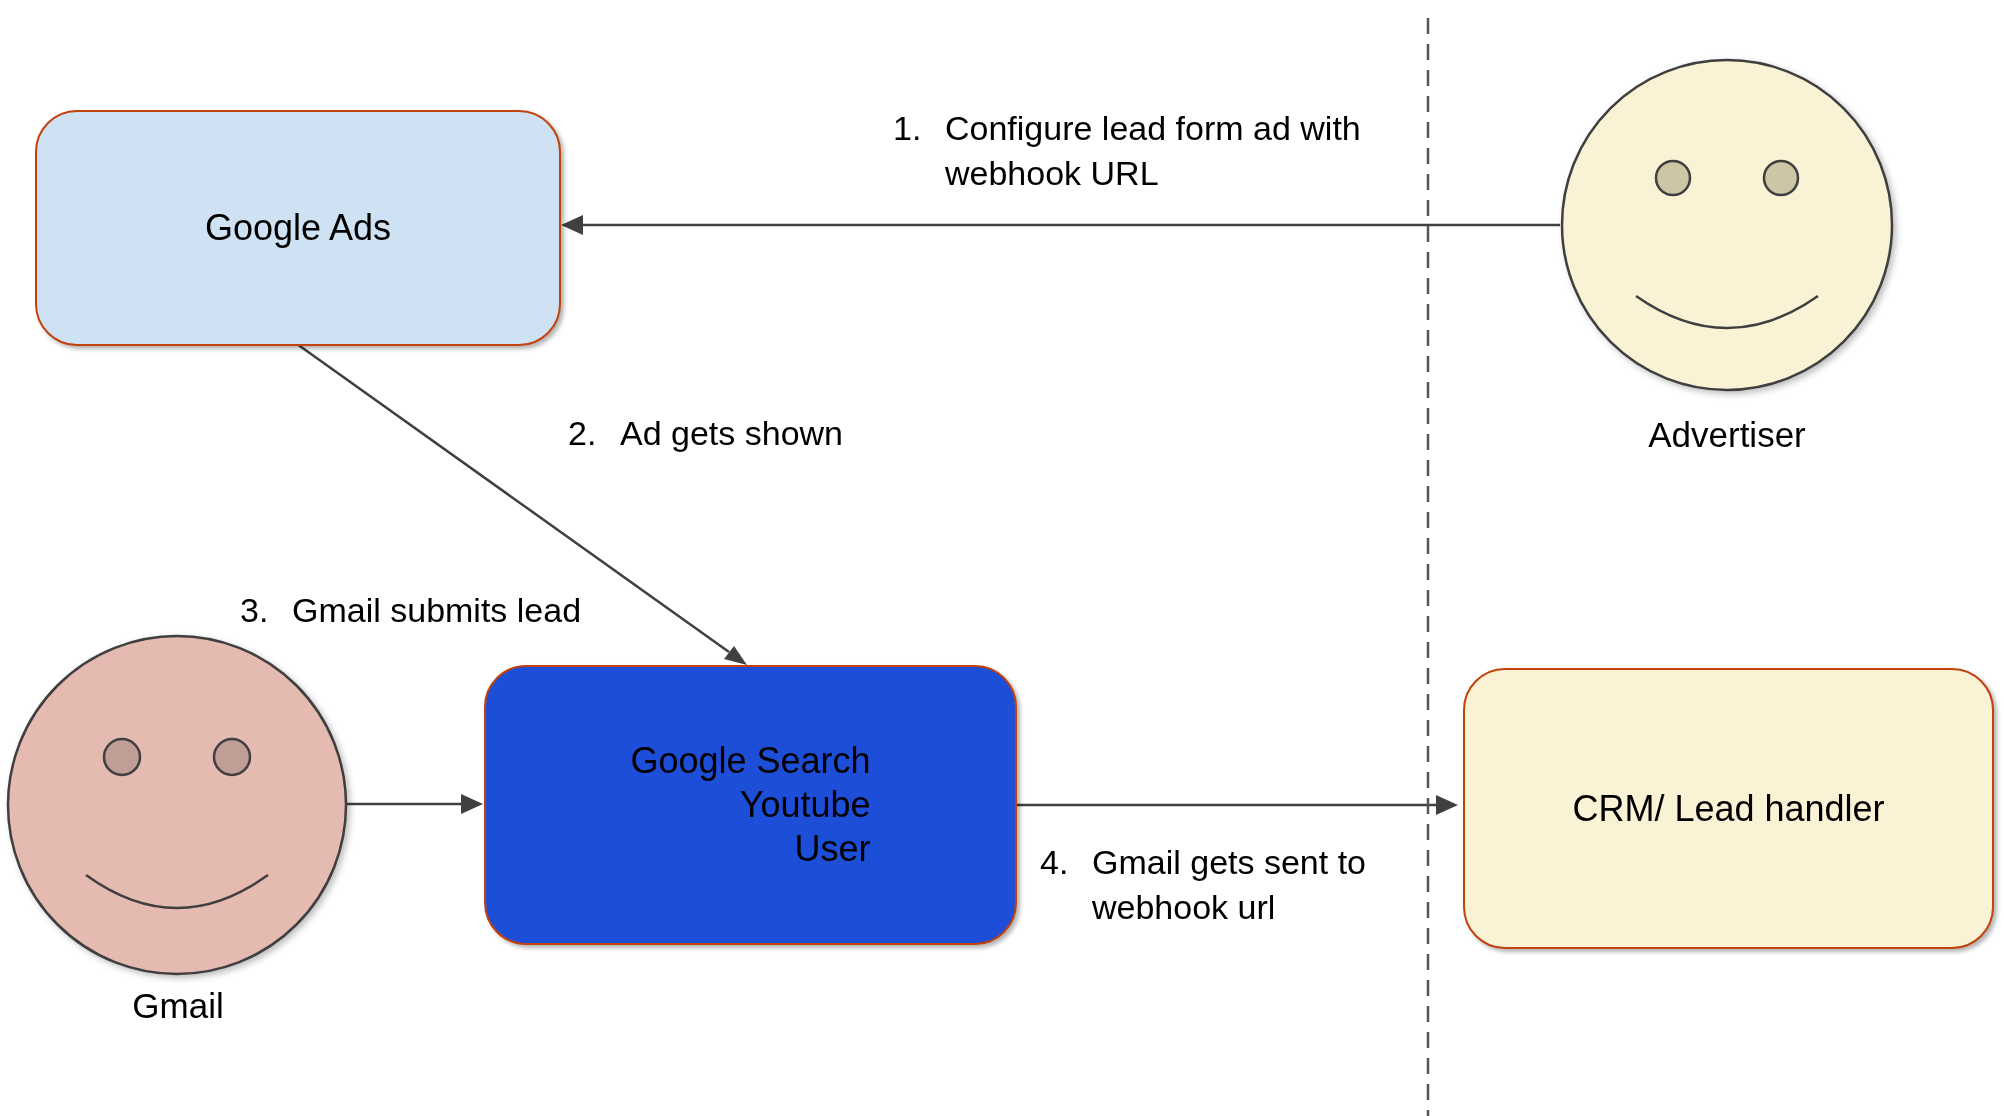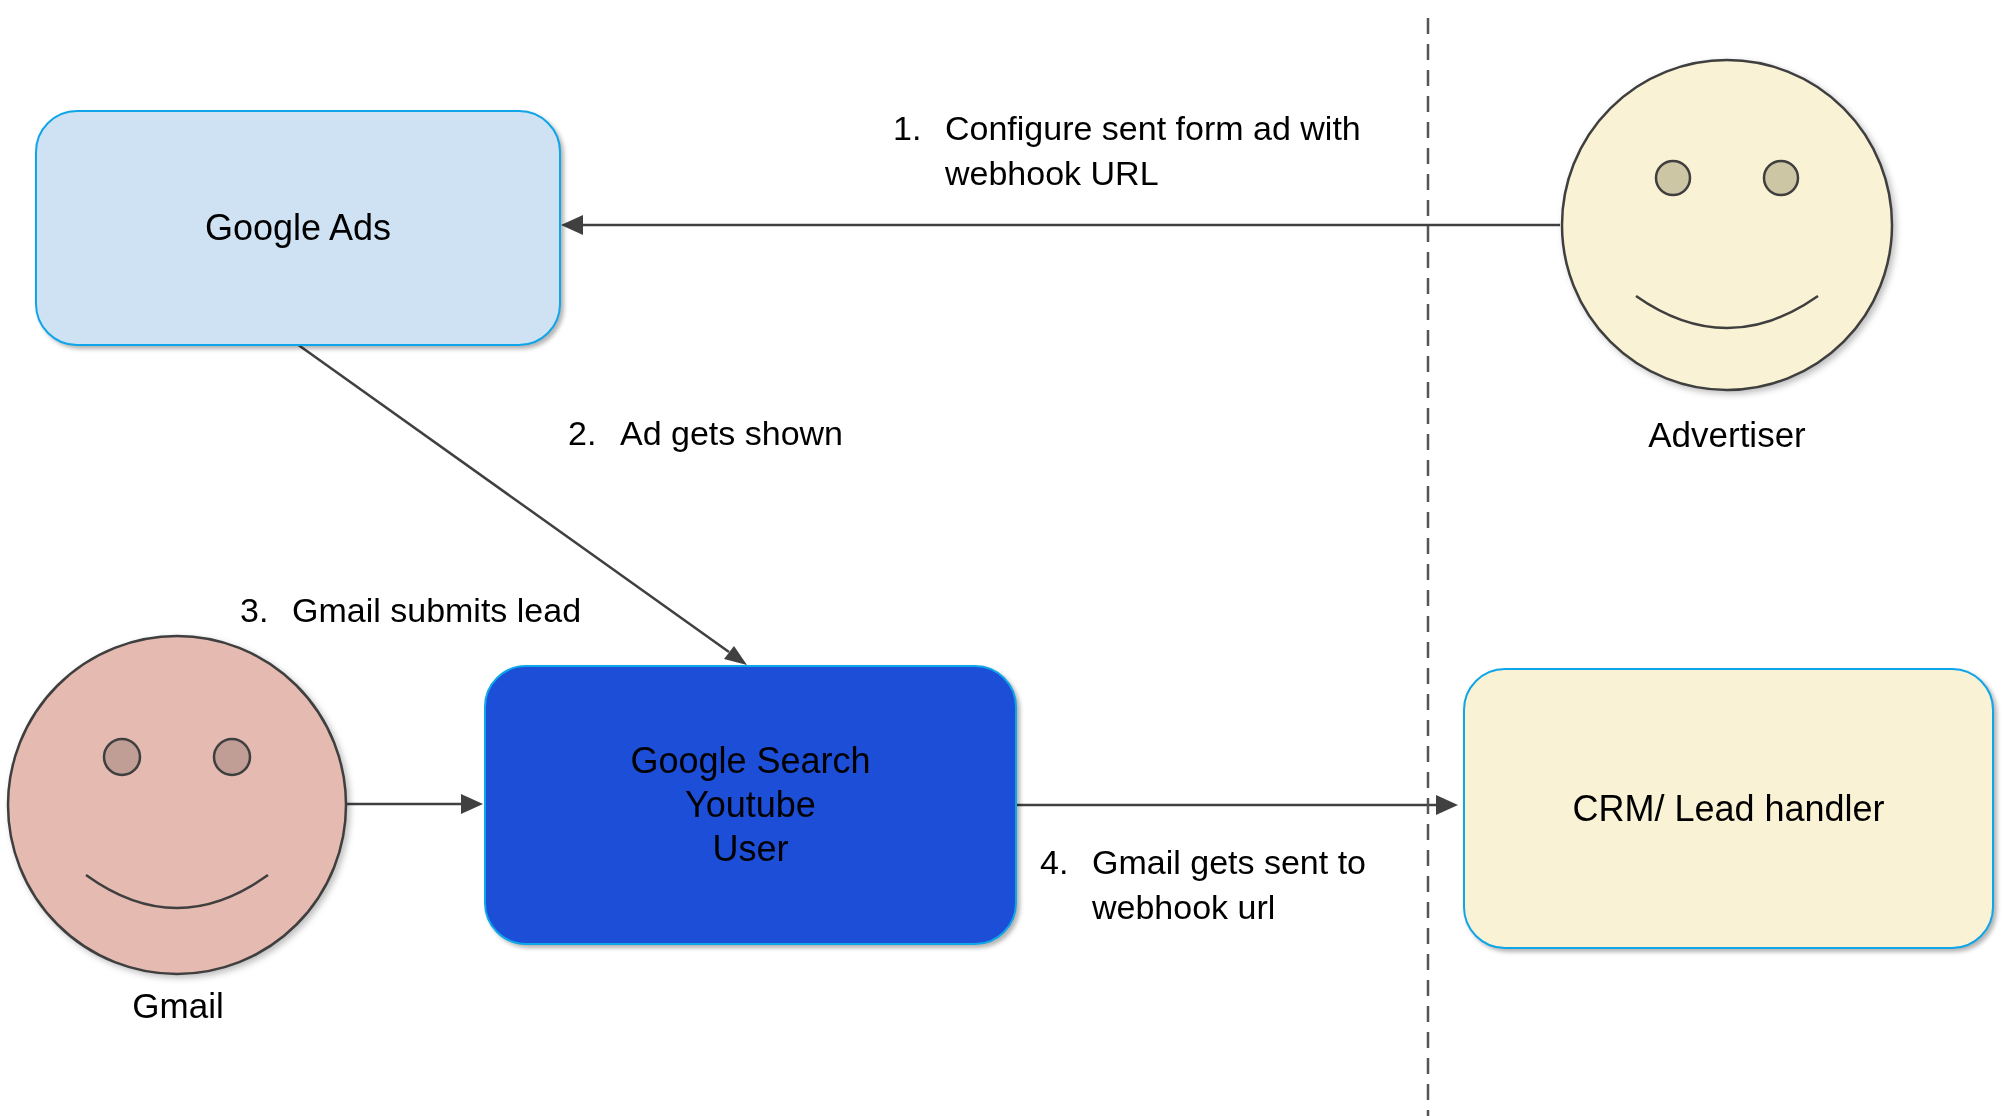--- a/index.html
+++ b/index.html
@@ -5,23 +5,23 @@
   html,body { margin:0; padding:0; background:#ffffff; }
   body { font-family:"Liberation Sans", sans-serif; }
   .canvas {
     position:relative; width:2004px; height:1116px; background:#ffffff; overflow:hidden;
   }
   .overlay-svg { position:absolute; left:0; top:0; width:2004px; height:1116px; }
 
   
   .node-box {
     position:absolute; display:flex; align-items:center; justify-content:center;
-    border:2px solid #0ea5e9; border-radius:42px;
+    border:2px solid #c2410c; border-radius:42px;
     box-shadow:3px 3px 4px rgba(0,0,0,0.30);
-    font-size:36px; color:#000; text-align:center; line-height:44px;
+    font-size:36px; color:#000; text-align:right; line-height:44px;
   }
   .box-google-ads { left:35px;  top:110px; width:522px; height:232px; }
   .box-platforms  { left:484px; top:665px; width:529px; height:276px; }
   .box-crm        { left:1463px;top:668px; width:527px; height:277px; }
 
   
   .face-svg { position:absolute; filter:drop-shadow(3px 3px 3px rgba(0,0,0,0.25)); }
   .face-advertiser { left:1559px; top:57px;  width:336px; height:336px; }
   .face-user       { left:5px;    top:633px; width:344px; height:344px; }
 
@@ -95,21 +95,21 @@
     <circle cx="172" cy="172" r="169" stroke="#3f3f3f" stroke-width="2.5" fill="#e5bab1"></circle>
     <circle cx="117" cy="124" r="18" stroke="#3f3f3f" stroke-width="2.5" fill="#c09e95"></circle>
     <circle cx="227" cy="124" r="18" stroke="#3f3f3f" stroke-width="2.5" fill="#c09e95"></circle>
     <path d="M 81 242 Q 172 308 263 242" fill="none" stroke-width="2.5" stroke="#3f3f3f"></path>
   </svg>
   <div class="actor-label label-user">Gmail</div>
 
   <div class="step-label step-1">
     <span class="num">1.</span>
     <span class="txt">
-      <div>Configure sent form ad with</div>
+      <div>Configure lead form ad with</div>
       <div>webhook URL</div>
     </span>
   </div>
 
   <div class="step-label step-2">
     <span class="num">2.</span>
     <span class="txt">
       <div>Ad gets shown</div>
     </span>
   </div>

